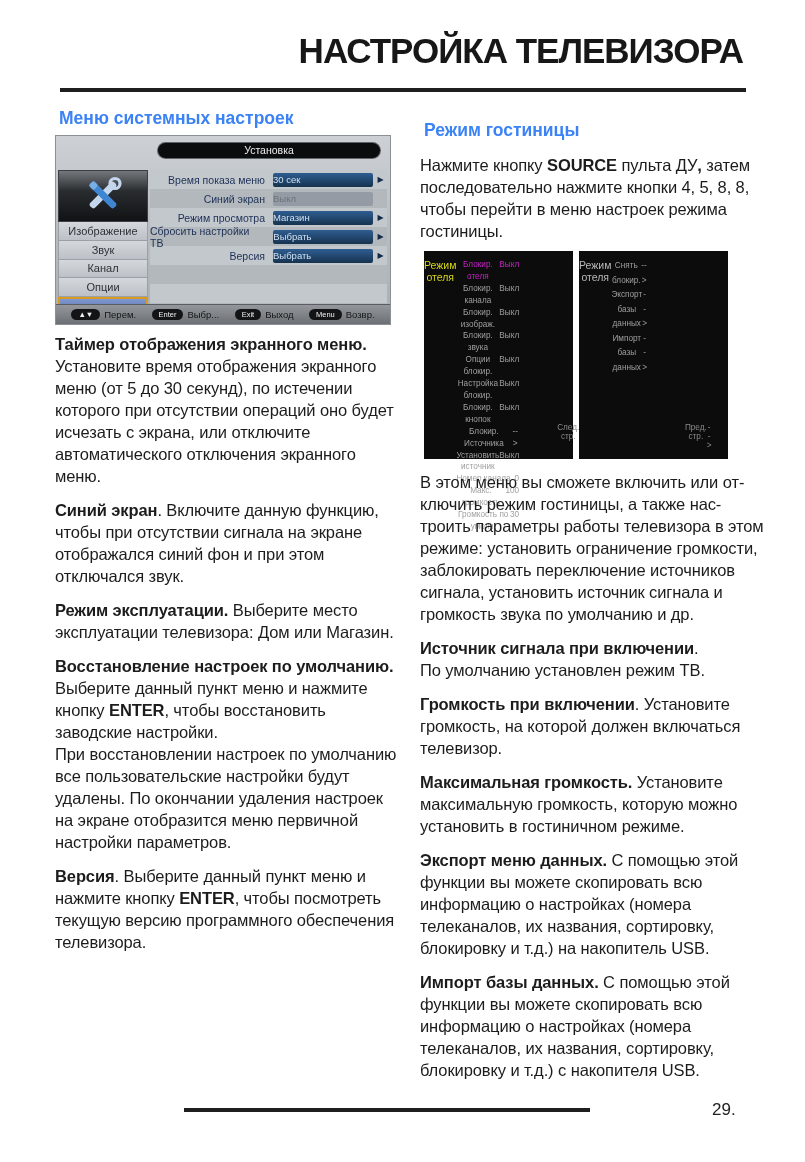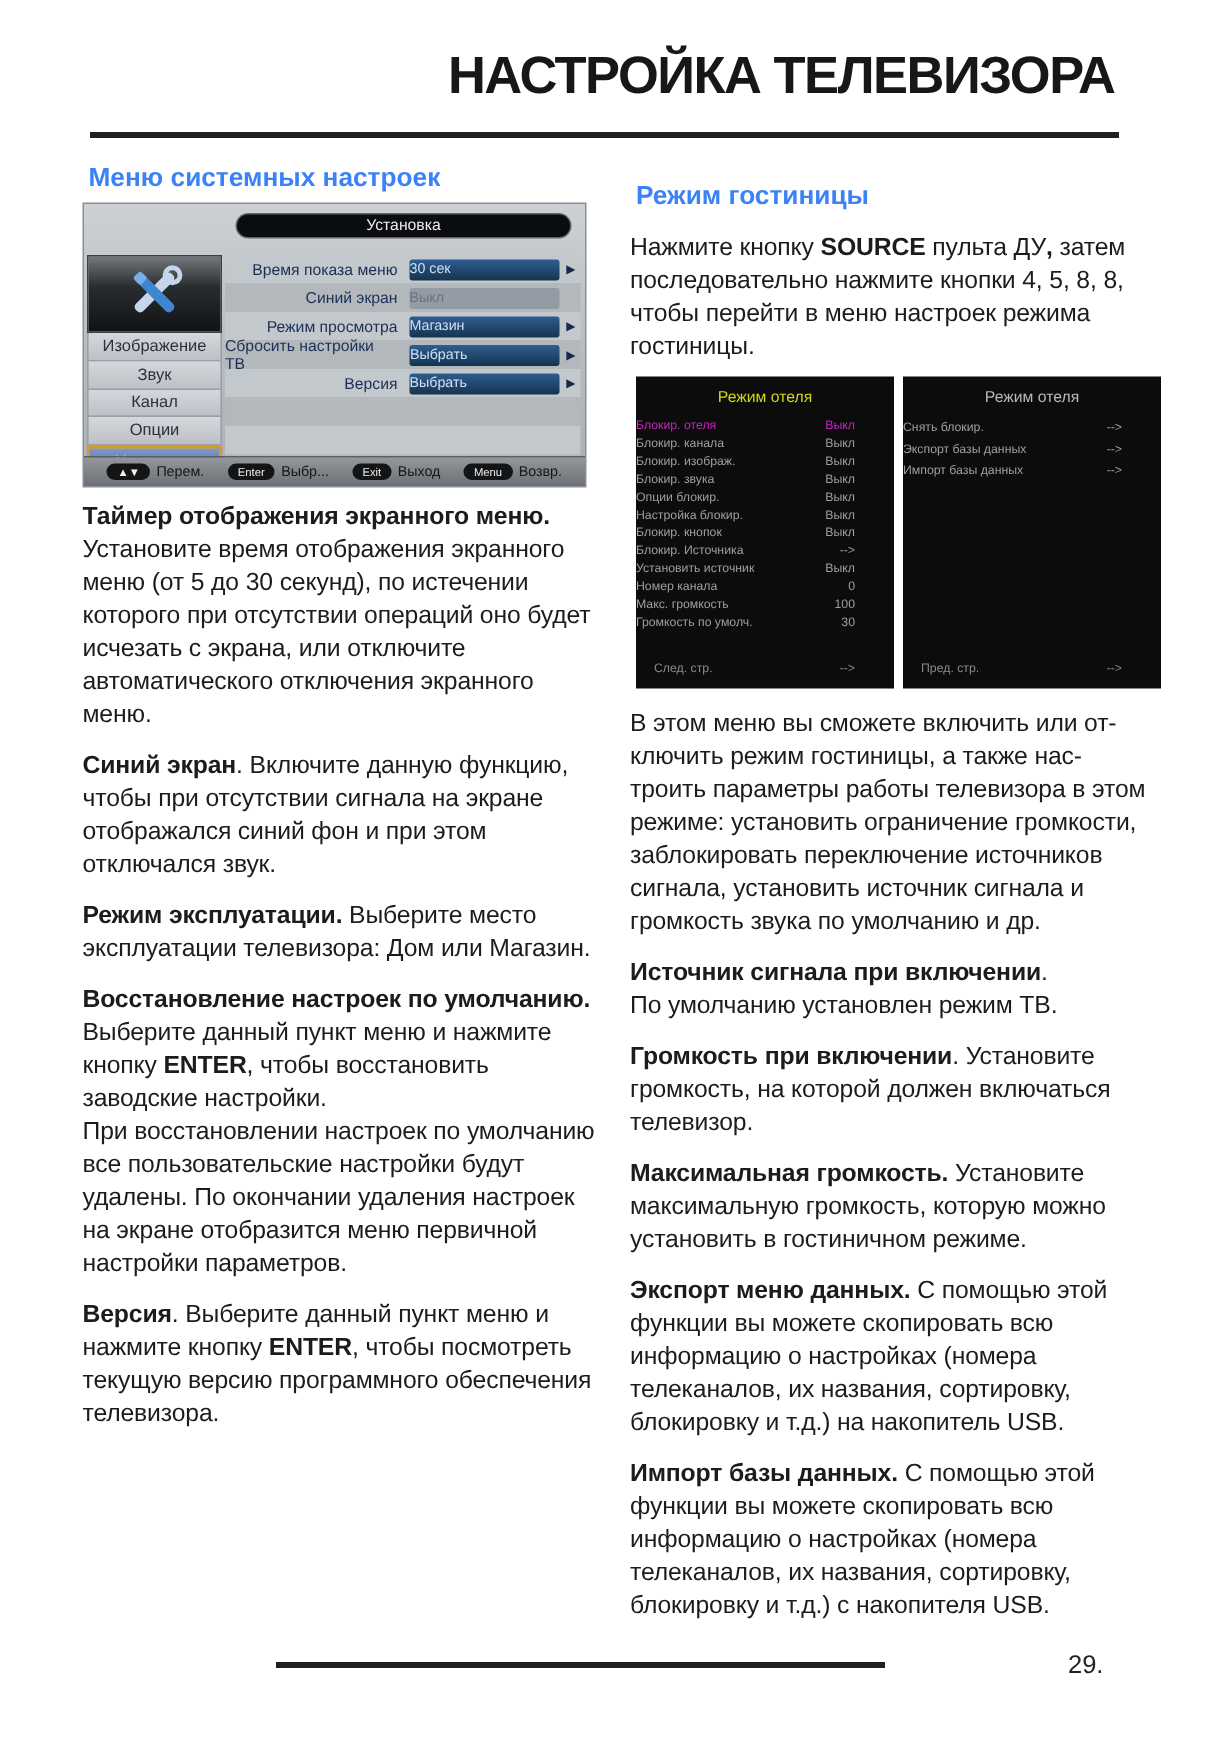--- a/index.html
+++ b/index.html
@@ -78,29 +78,29 @@
   }
   .hint { display:flex; align-items:center; font-size:9.5px; color:#141618; }
   .hint-key {
     background:#121416; color:#f0f0f0; font-size:7.5px; height:11px; line-height:11px;
     padding:0 7px; border-radius:6px; margin-right:4px; white-space:nowrap;
   }
 
   
   .hotel { display:flex; gap:6px; margin:9px 0 0 4px; }
   .hotel-panel {
-    width:172px; height:208px; background:#0c0c0c; box-sizing:border-box;
-    padding:8px 0 9px 0; display:flex; flex-direction:column;
+    width:149px; height:208px; background:#0c0c0c; box-sizing:border-box;
+    padding:8px 0 9px 0; display:flex; flex-direction:row;
   }
   .hotel-title { text-align:center; font-size:10.5px; margin-bottom:7px; color:#b9b9b9; }
   .hotel-panel.left .hotel-title { color:var(--hotel-title-yellow,#d6d61a); }
   .hotel-items { display:flex; flex-direction:column; }
   .hotel-item {
     display:flex; justify-content:space-between; padding:0 26px 0 0;
-    font-size:8.2px; line-height:11.9px; color:#9f9f9f;
+    font-size:8.2px; line-height:11.9px; color:#9f9f9f;text-align:center;
   }
   .hotel-panel.right .hotel-item { line-height:14.5px; }
   .hotel-item.selected { color:var(--selected-magenta,#c424c4); }
   .hotel-footer {
     margin-top:auto; display:flex; justify-content:space-between;
     padding:0 26px 0 12px; font-size:8.2px; color:#8a8a8a;text-align:center;
   }
 
   
   .footer-rule { position:absolute; left:184px; top:1108px; width:406px; height:4px; background:#1f1f1f; }

